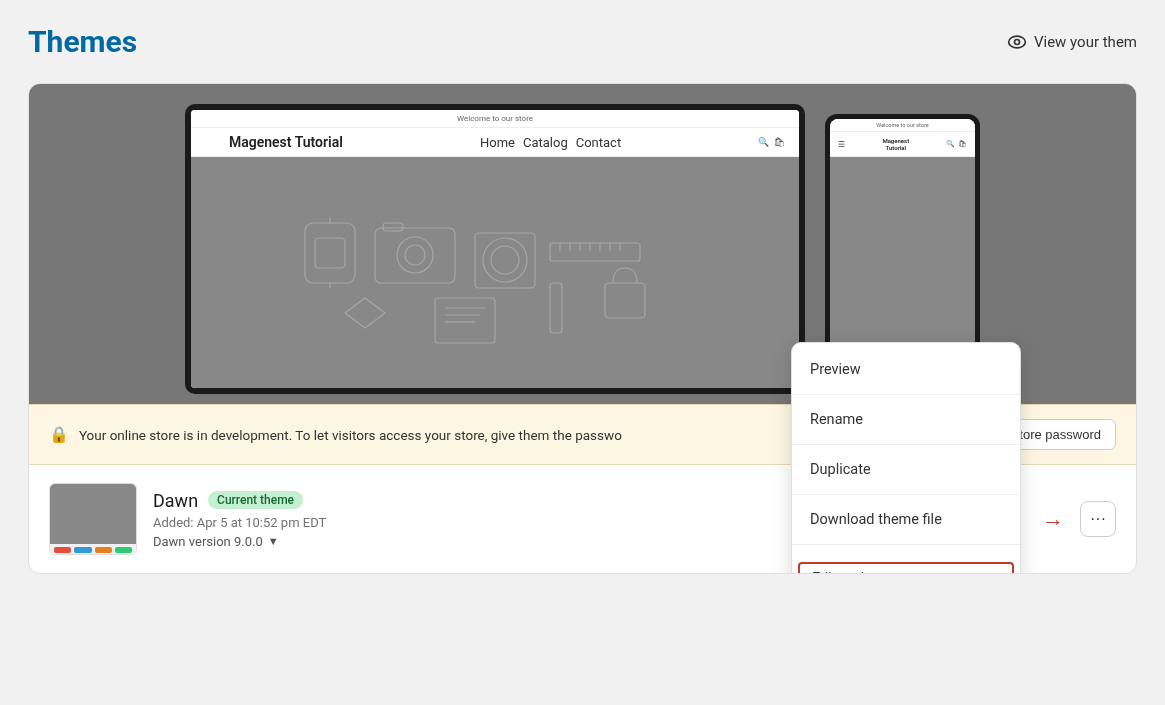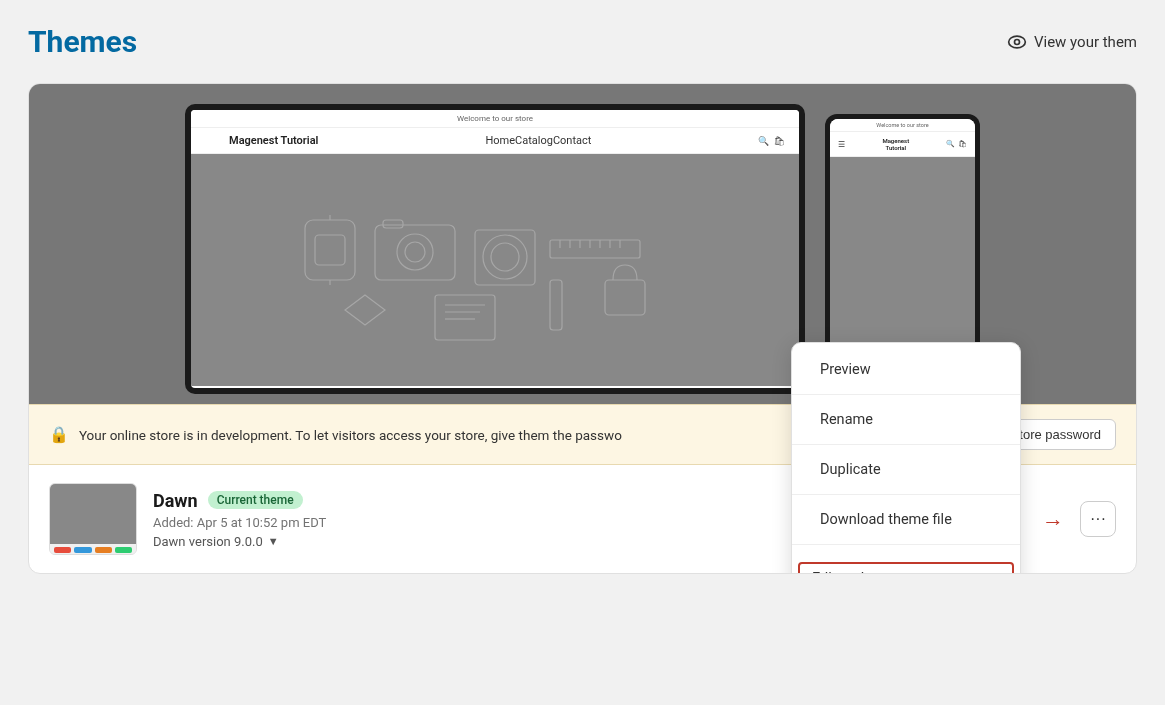--- a/index.html
+++ b/index.html
@@ -102,28 +102,29 @@
       display: flex;
       align-items: center;
       justify-content: space-between;
       padding: 6px 14px;
       border-bottom: 1px solid #eee;
       font-size: 8px;
     }
 
     .store-name-desktop {
       font-weight: 600;
-      font-size: 11px;
+      font-size: 14px;
       color: #222;
       padding-left: 24px;
     }
 
     .nav-links {
       display: flex;
-      font-size: 11px;
+      gap: 8px;
+      font-size: 13px;
       color: #333;
     }
 
     .nav-icons {
       display: flex;
       gap: 4px;
       font-size: 9px;
       color: #333;
     }
 
@@ -284,21 +285,21 @@
 
     .theme-name-row {
       display: flex;
       align-items: center;
       gap: 10px;
       margin-bottom: 4px;
     }
 
     .theme-name {
       font-size: 18px;
-      font-weight: 700;
+      font-weight: 400;
       color: #1a1a1a;
     }
 
     .current-theme-badge {
       background: #c2f0d0;
       color: #1a6637;
       font-size: 12px;
       padding: 2px 9px;
       border-radius: 20px;
       font-weight: 500;
@@ -370,21 +371,21 @@
       background: #fff;
       border: 1px solid #e0e0e0;
       border-radius: 10px;
       box-shadow: 0 4px 20px rgba(0,0,0,0.15);
       width: 230px;
       z-index: 100;
       padding: 6px 0;
     }
 
     .dropdown-item {
-      padding: 12px 28px;
+      padding: 12px 18px;
       font-size: 14.5px;
       color: #333;
       cursor: pointer;
       display: block;
     }
 
     .dropdown-item.highlighted {
       border: 2px solid #c0392b;
       margin: 17px 6px;
       padding: 6px 12px;

